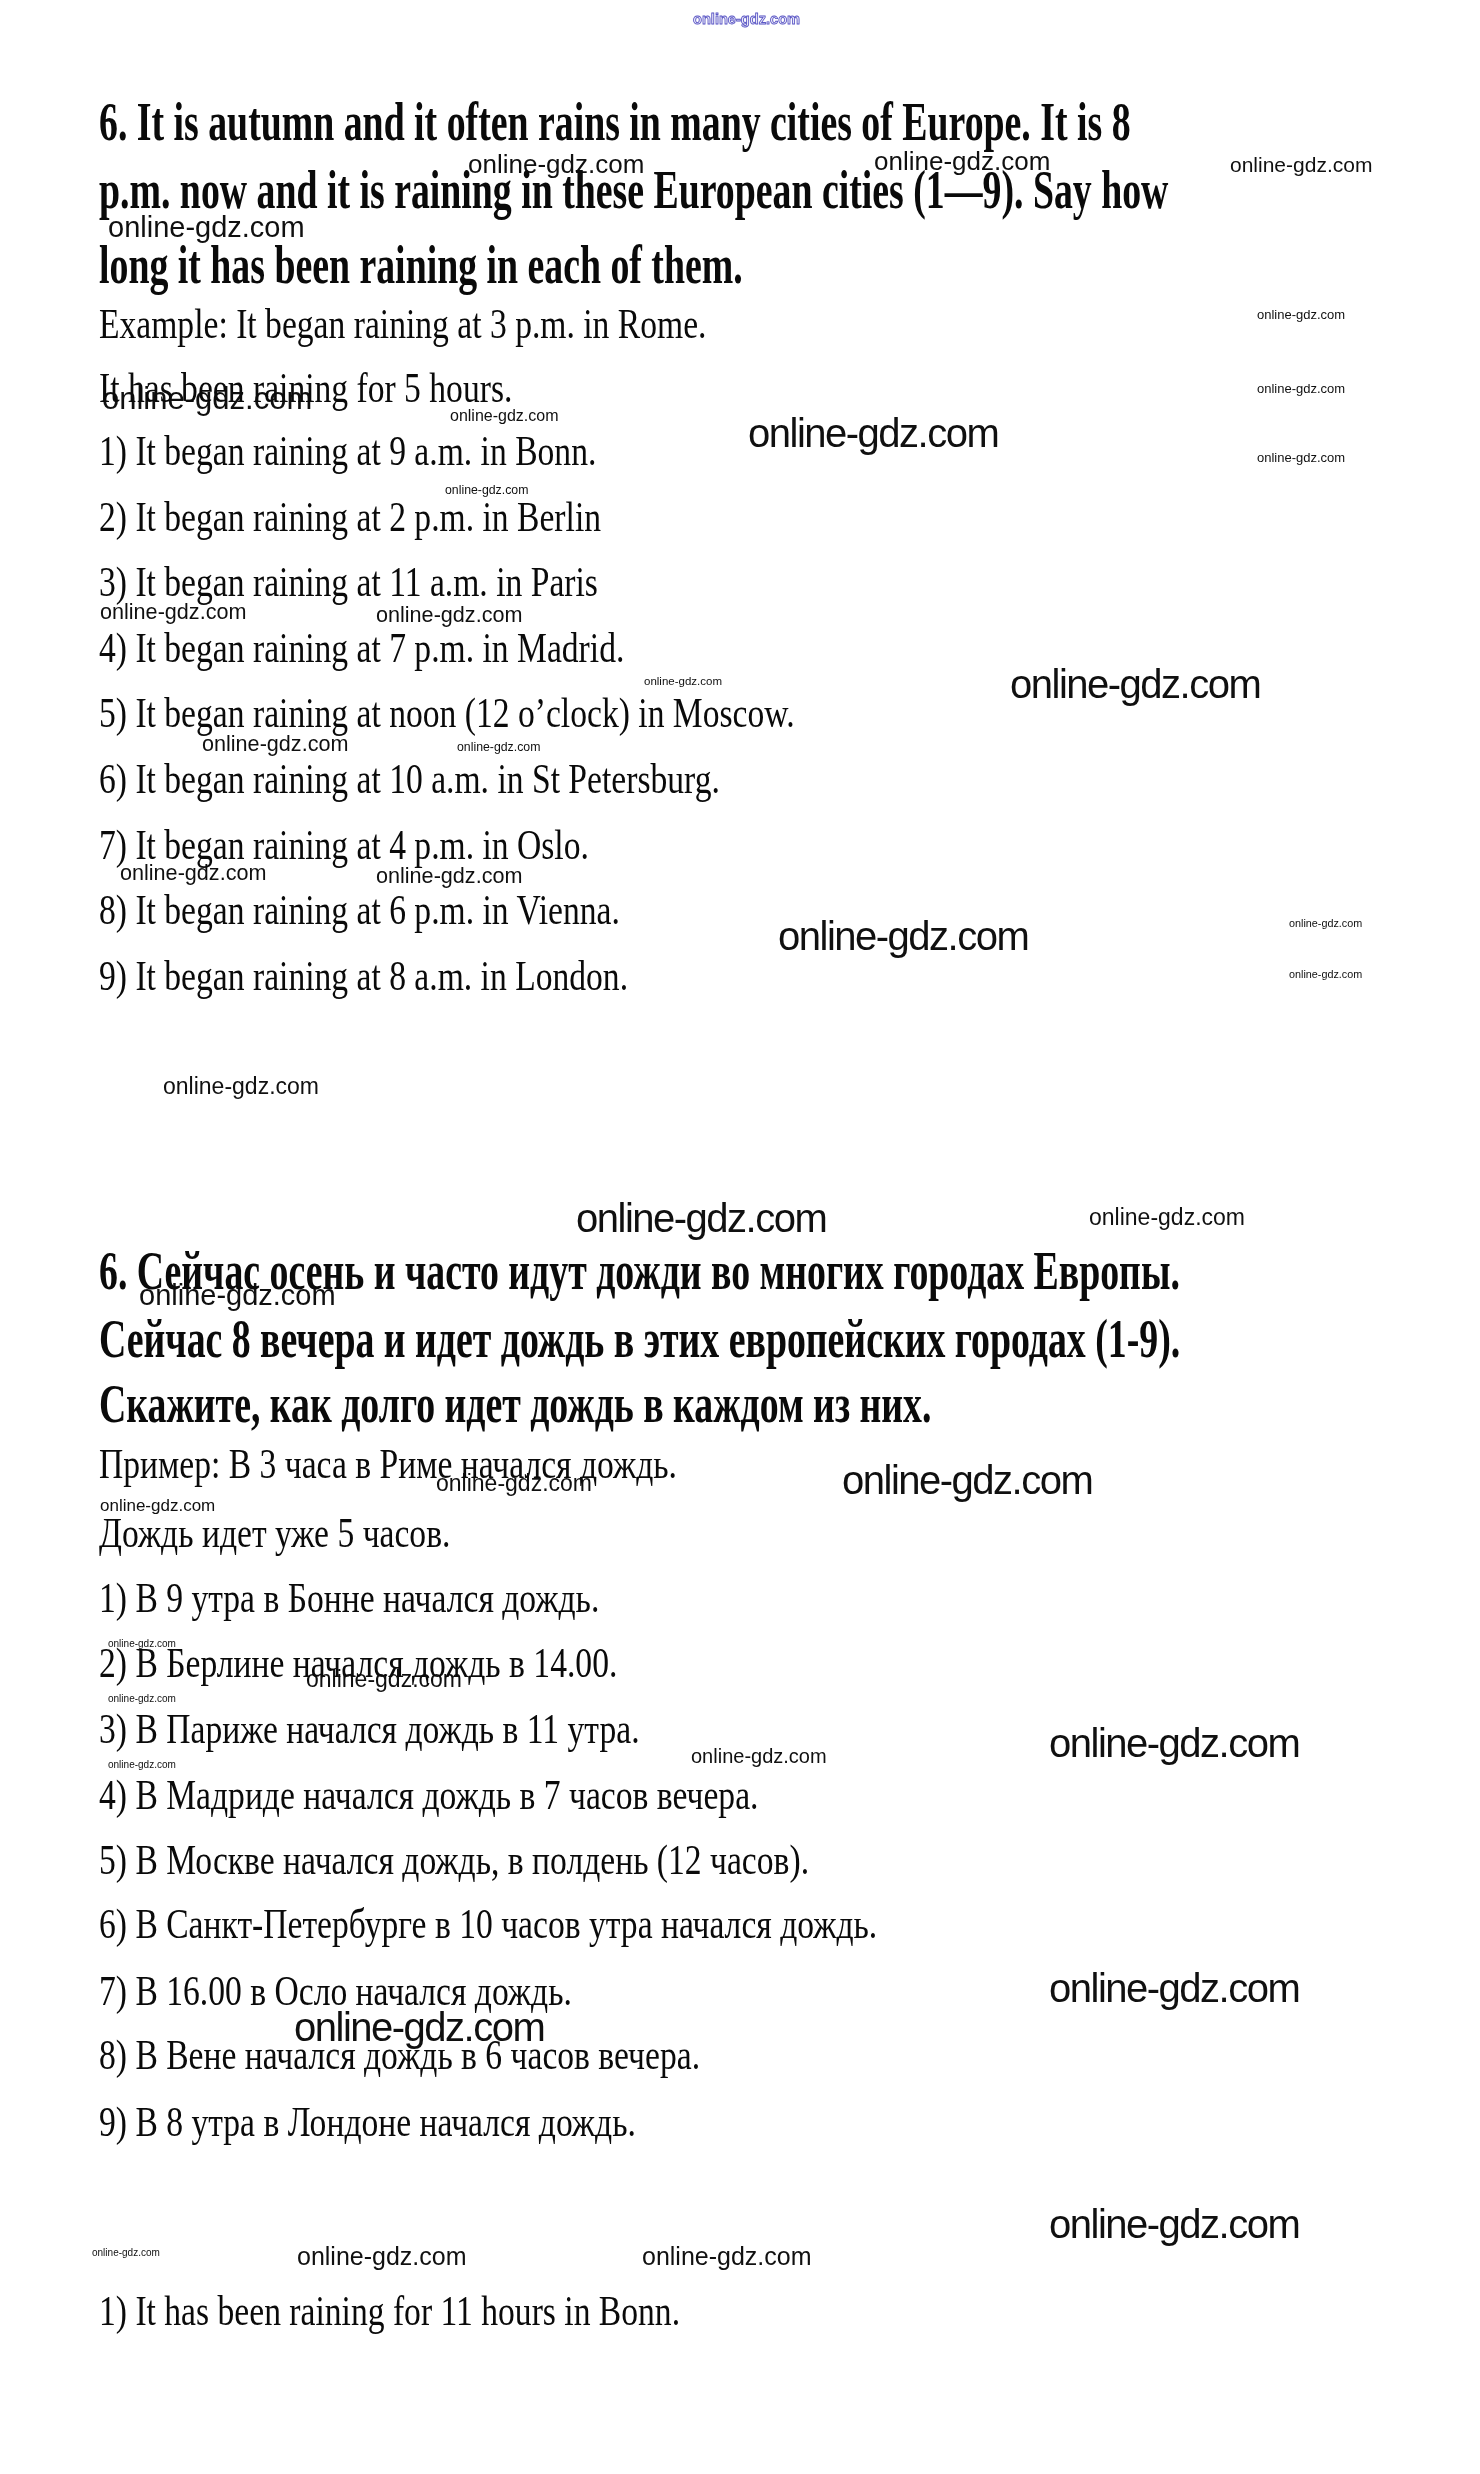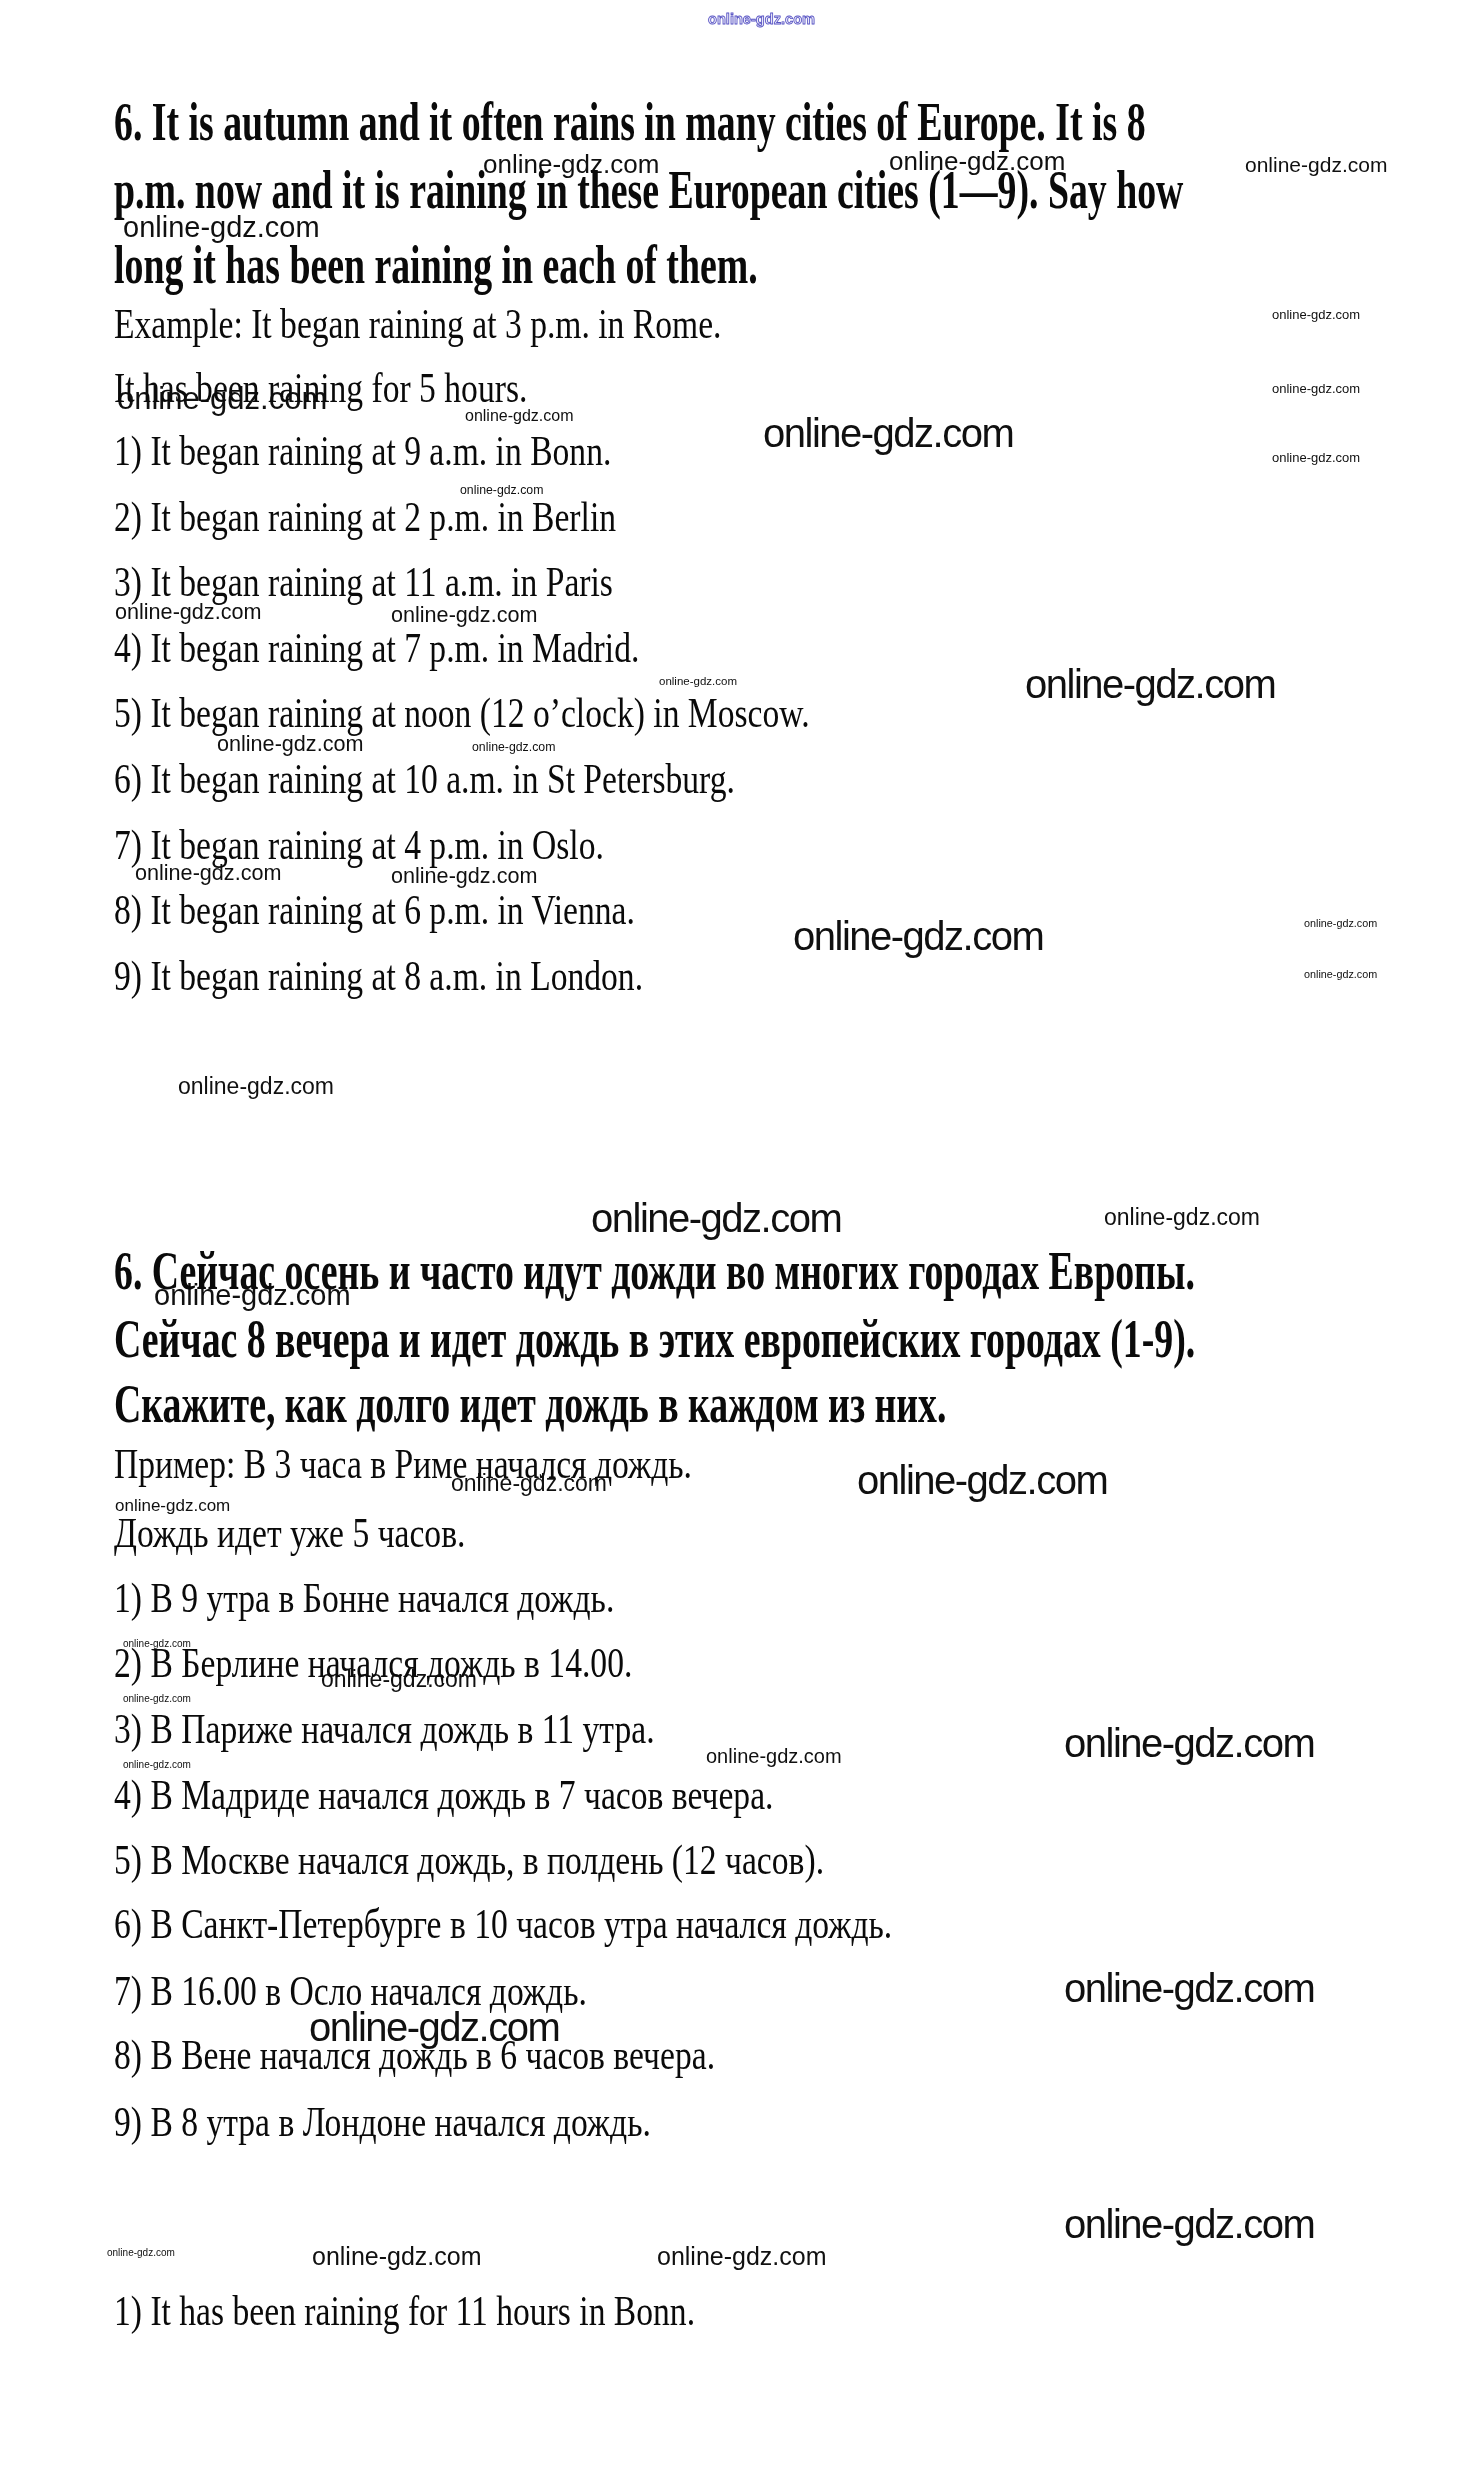--- a/index.html
+++ b/index.html
@@ -4,21 +4,21 @@
 <style>
   html, body { margin: 0; padding: 0; background: #ffffff; }
   #page {
     position: relative;
     width: 1481px;
     height: 2475px;
     background: #ffffff;
     overflow: hidden;
     font-family: "Liberation Serif", "DejaVu Serif", serif;
   }
-  .layer { position: absolute; inset: 0; margin-left: 15px; }
+  .layer { position: absolute; inset: 0; }
   .line {
     position: absolute;
     white-space: nowrap;
     color: #0a0a0a;
     font-family: "Liberation Serif", "DejaVu Serif", serif;
     font-size: 42px;
     line-height: 1;
     transform: scaleX(0.80);
     transform-origin: 0 0;
     letter-spacing: 0px;

